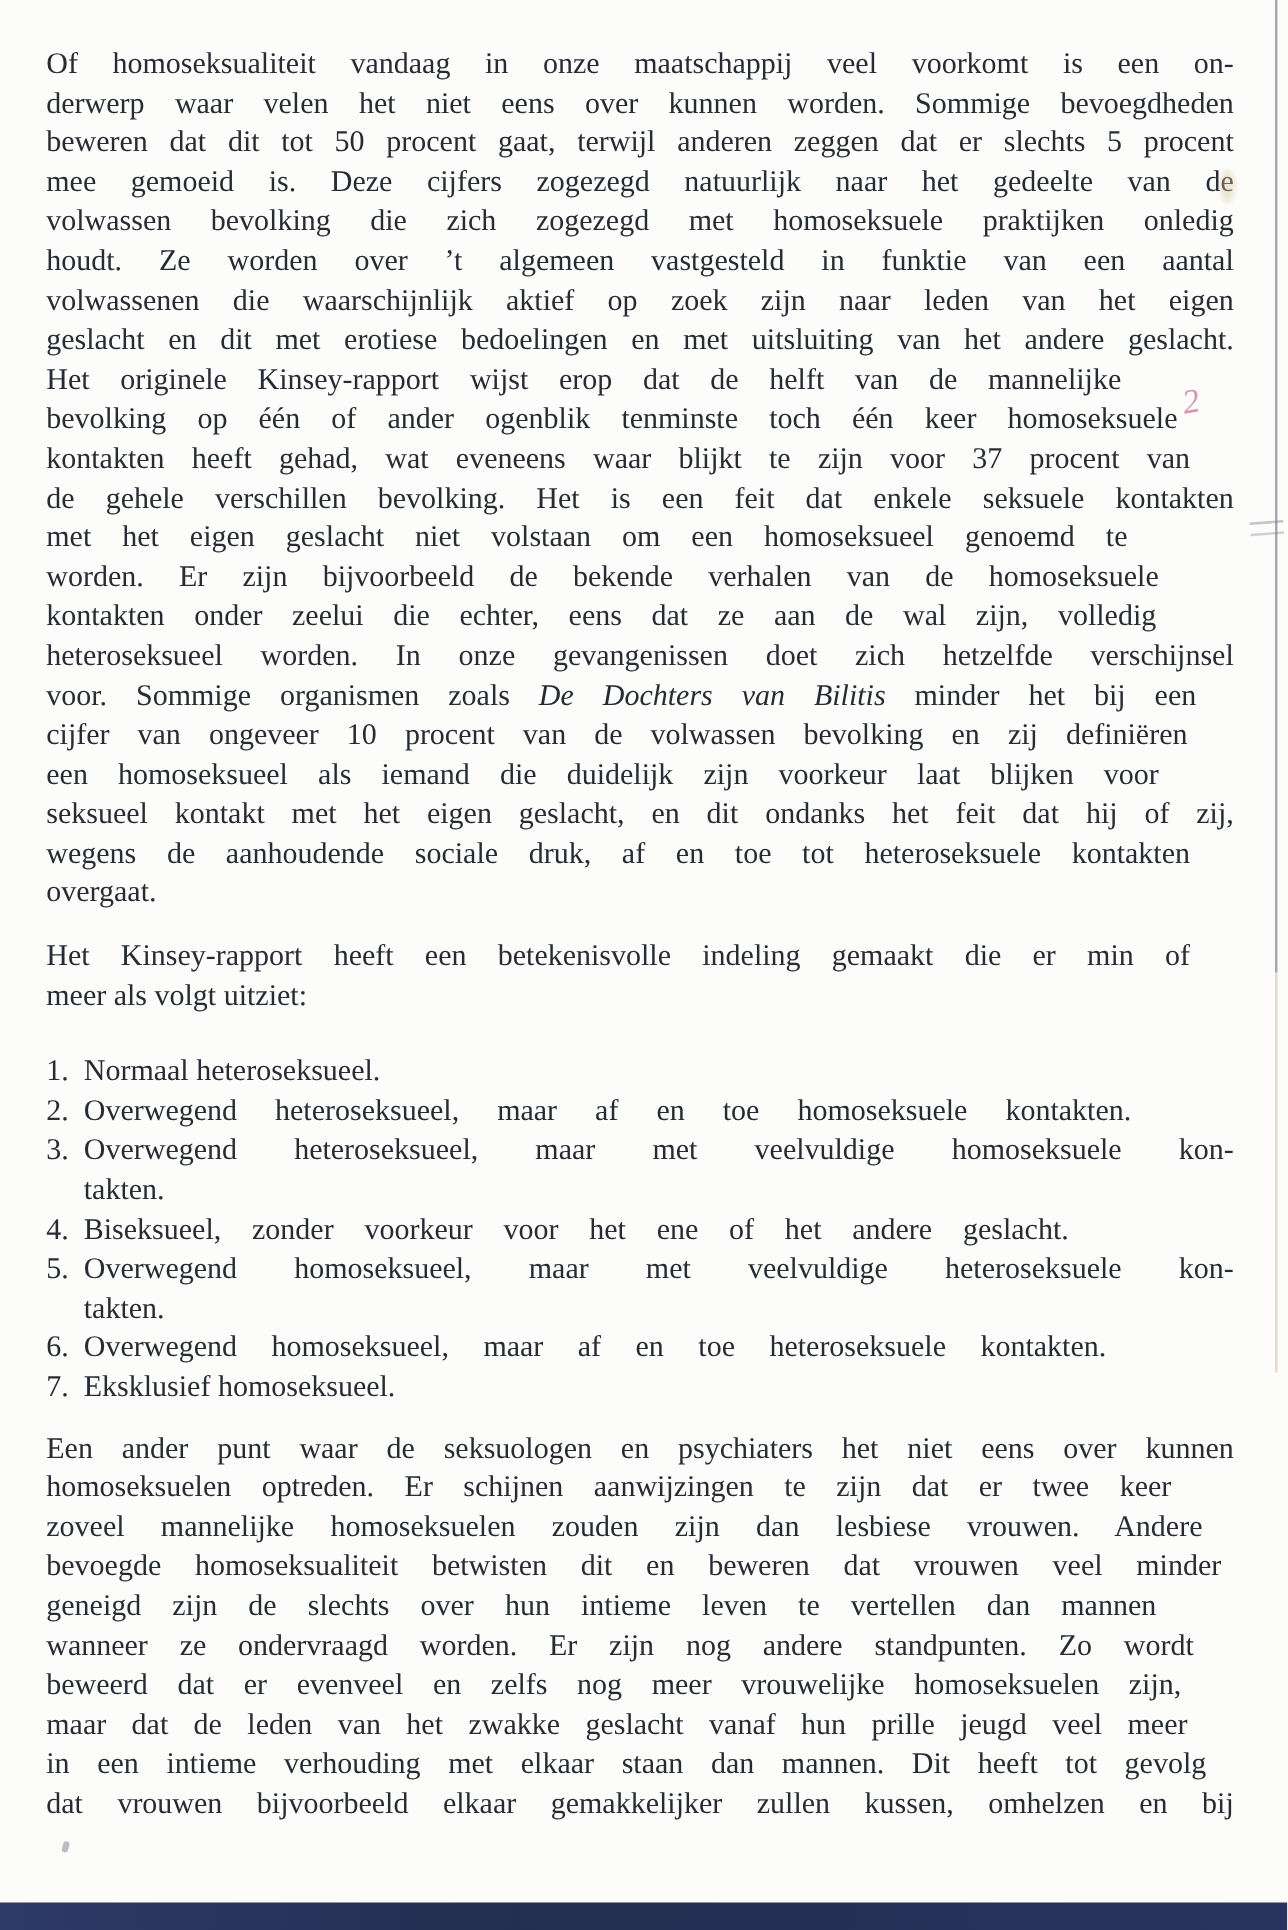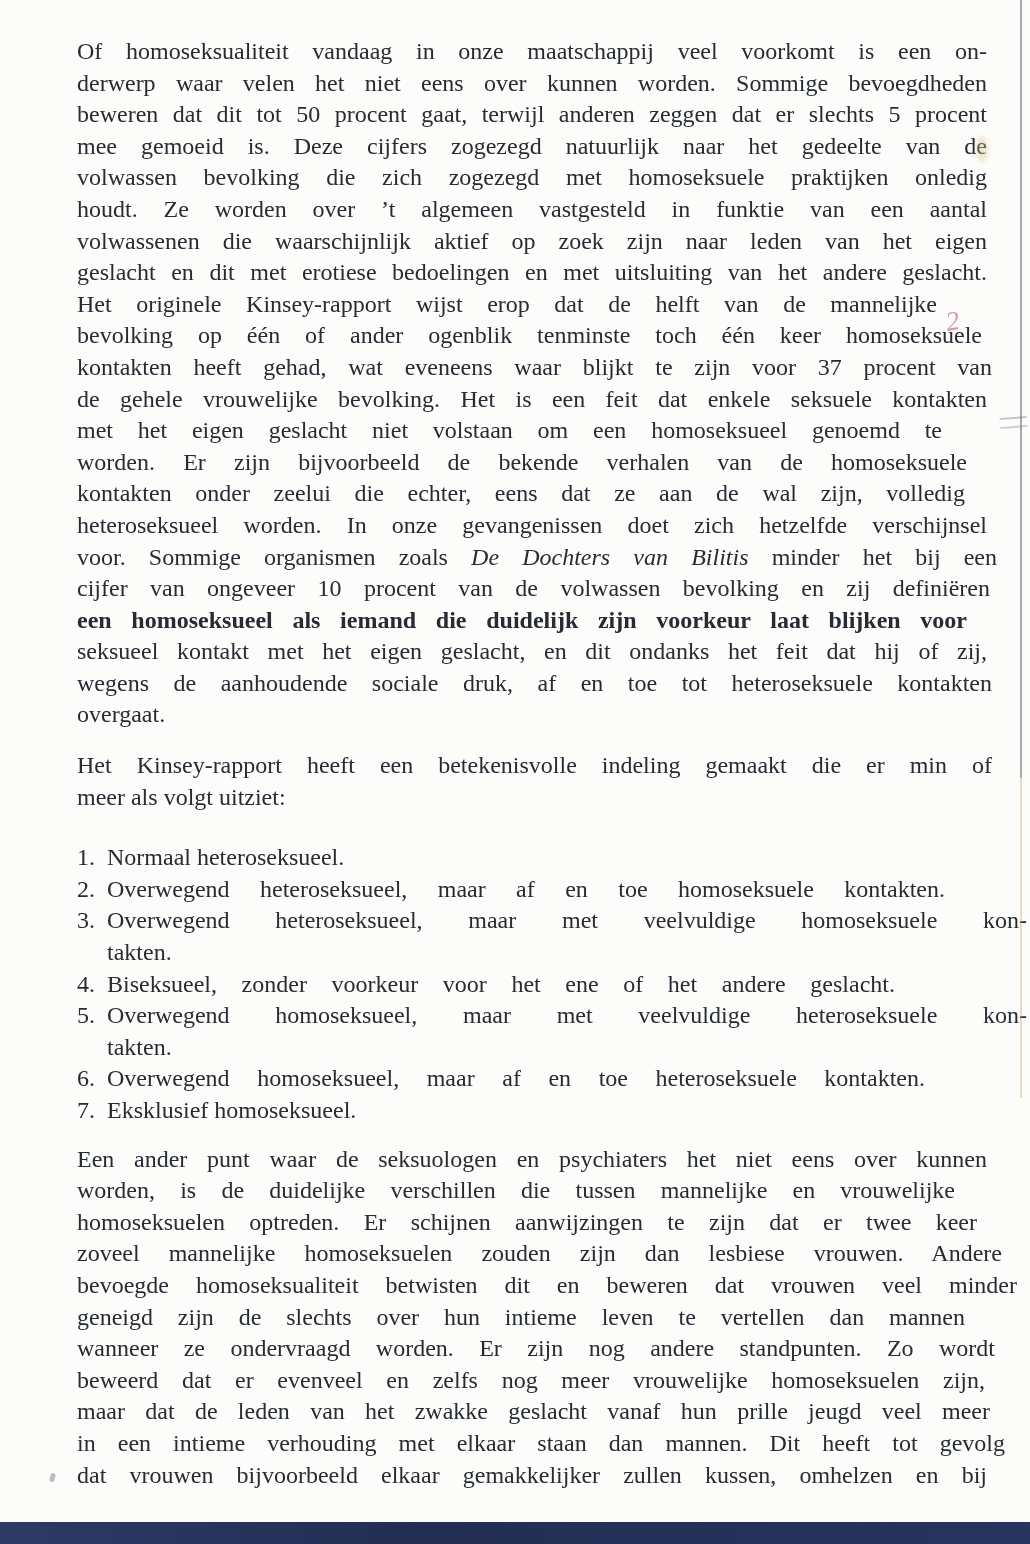--- a/index.html
+++ b/index.html
@@ -8,21 +8,21 @@
     position:relative;
     width:1030px;height:1544px;
     background:#fcfcfa;
     overflow:hidden;
     font-family:"Liberation Serif","DejaVu Serif",serif;
     font-size:24px;
     line-height:31.6px;
     color:#272b33;
   }
   .text{position:absolute;left:37px;top:36px;width:950px;}
-  .tline{text-align:left;white-space:normal;margin-left:40px;}
+  .tline{text-align:left;white-space:normal;}
   .tline.just{text-align:justify;text-align-last:justify;}
   .block-p2{margin-top:19px;}
   .block-list{margin-top:29px;}
   .block-p3{margin-top:17px;}
   .block-list .tline{position:relative;padding-left:30px;}
   .num{position:absolute;left:0;top:0;}
   .em{font-style:italic;}
 
   
   .edge-line-dark{position:absolute;left:1020px;top:0;width:2px;height:778px;
@@ -54,28 +54,28 @@
         <div class="tline just">derwerp waar velen het niet eens over kunnen worden. Sommige bevoegdheden</div>
         <div class="tline just">beweren dat dit tot 50 procent gaat, terwijl anderen zeggen dat er slechts 5 procent</div>
         <div class="tline just">mee gemoeid is. Deze cijfers zogezegd natuurlijk naar het gedeelte van de</div>
         <div class="tline just">volwassen bevolking die zich zogezegd met homoseksuele praktijken onledig</div>
         <div class="tline just">houdt. Ze worden over ’t algemeen vastgesteld in funktie van een aantal</div>
         <div class="tline just">volwassenen die waarschijnlijk aktief op zoek zijn naar leden van het eigen</div>
         <div class="tline just">geslacht en dit met erotiese bedoelingen en met uitsluiting van het andere geslacht.</div>
         <div class="tline just" style="width: 860px;">Het originele Kinsey-rapport wijst erop dat de helft van de mannelijke</div>
         <div class="tline just" style="width: 905px;">bevolking op één of ander ogenblik tenminste toch één keer homoseksuele</div>
         <div class="tline just" style="width: 915px;">kontakten heeft gehad, wat eveneens waar blijkt te zijn voor 37 procent van</div>
-        <div class="tline just">de gehele vrouwelijke bevolking. Het is een feit dat enkele seksuele kontakten</div>
+        <div class="tline just">de gehele verschillen bevolking. Het is een feit dat enkele seksuele kontakten</div>
         <div class="tline just" style="width: 865px;">met het eigen geslacht niet volstaan om een homoseksueel genoemd te</div>
         <div class="tline just" style="width: 890px; font-family: Liberation Serif, serif;">worden. Er zijn bijvoorbeeld de bekende verhalen van de homoseksuele</div>
         <div class="tline just" style="width: 888px;">kontakten onder zeelui die echter, eens dat ze aan de wal zijn, volledig</div>
         <div class="tline just">heteroseksueel worden. In onze gevangenissen doet zich hetzelfde verschijnsel</div>
         <div class="tline just" style="width: 920px;"><span>voor. Sommige organismen zoals </span><span class="em">De Dochters van Bilitis</span><span> minder het bij een</span></div>
         <div class="tline just" style="width: 913px;">cijfer van ongeveer 10 procent van de volwassen bevolking en zij definiëren</div>
-        <div class="tline just" style="width: 890px; font-weight: bold;">een homoseksueel als iemand die duidelijk zijn voorkeur laat blijken voor</div>
+        <div class="tline just" style="width: 890px;">een homoseksueel als iemand die duidelijk zijn voorkeur laat blijken voor</div>
         <div class="tline just">seksueel kontakt met het eigen geslacht, en dit ondanks het feit dat hij of zij,</div>
         <div class="tline just" style="width: 915px;">wegens de aanhoudende sociale druk, af en toe tot heteroseksuele kontakten</div>
         <div class="tline">overgaat.</div>
       </div>
     <div class="block-p2">
         <div class="tline just" style="width: 915px;">Het Kinsey-rapport heeft een betekenisvolle indeling gemaakt die er min of</div>
         <div class="tline">meer als volgt uitziet:</div>
       </div>
     <div class="block-list">
         <div class="tline"><span class="num">1.</span>Normaal heteroseksueel.</div>
@@ -83,21 +83,20 @@
         <div class="tline just" style="width: 920px;"><span class="num">3.</span>Overwegend heteroseksueel, maar met veelvuldige homoseksuele kon-</div>
         <div class="tline">takten.</div>
         <div class="tline just" style="width: 788px;"><span class="num">4.</span>Biseksueel, zonder voorkeur voor het ene of het andere geslacht.</div>
         <div class="tline just" style="width: 920px;"><span class="num">5.</span>Overwegend homoseksueel, maar met veelvuldige heteroseksuele kon-</div>
         <div class="tline">takten.</div>
         <div class="tline just" style="width: 818px;"><span class="num">6.</span>Overwegend homoseksueel, maar af en toe heteroseksuele kontakten.</div>
         <div class="tline"><span class="num">7.</span>Eksklusief homoseksueel.</div>
       </div>
     <div class="block-p3">
         <div class="tline just">Een ander punt waar de seksuologen en psychiaters het niet eens over kunnen</div>
-        <div class="tline just" style="width: 878px;">worden, is de duidelijke verschillen die tussen mannelijke en vrouwelijke</div>
         <div class="tline just" style="width: 900px;">homoseksuelen optreden. Er schijnen aanwijzingen te zijn dat er twee keer</div>
         <div class="tline just" style="width: 925px;">zoveel mannelijke homoseksuelen zouden zijn dan lesbiese vrouwen. Andere</div>
         <div class="tline just" style="width: 940px;">bevoegde homoseksualiteit betwisten dit en beweren dat vrouwen veel minder</div>
         <div class="tline just" style="width: 888px;">geneigd zijn de slechts over hun intieme leven te vertellen dan mannen</div>
         <div class="tline just" style="width: 918px;">wanneer ze ondervraagd worden. Er zijn nog andere standpunten. Zo wordt</div>
         <div class="tline just" style="width: 908px;">beweerd dat er evenveel en zelfs nog meer vrouwelijke homoseksuelen zijn,</div>
         <div class="tline just" style="width: 913px;">maar dat de leden van het zwakke geslacht vanaf hun prille jeugd veel meer</div>
         <div class="tline just" style="width: 928px;">in een intieme verhouding met elkaar staan dan mannen. Dit heeft tot gevolg</div>
         <div class="tline just">dat vrouwen bijvoorbeeld elkaar gemakkelijker zullen kussen, omhelzen en bij</div>
       </div>

